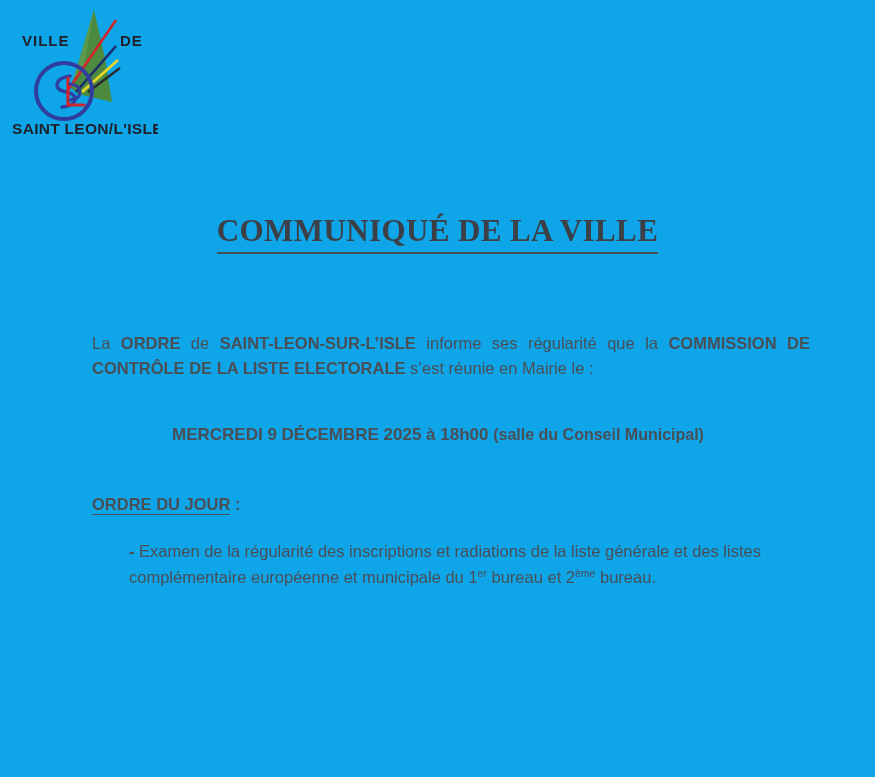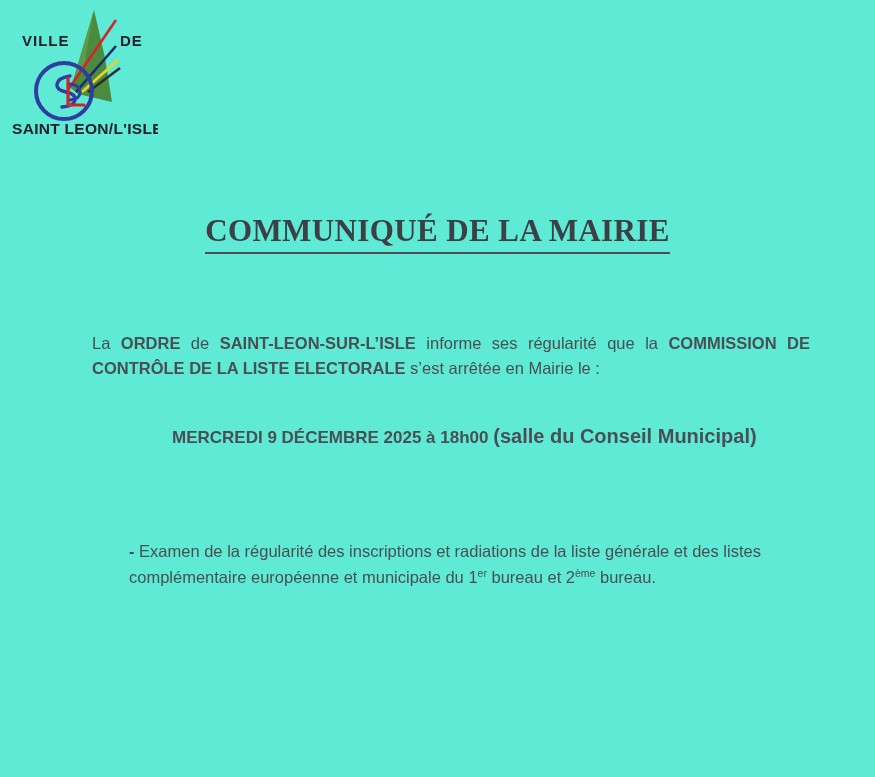--- a/index.html
+++ b/index.html
@@ -14,21 +14,21 @@
     position: relative;
     overflow: hidden;
     font-family: "Liberation Sans", sans-serif;
     color: #4a4e55;
     -webkit-font-smoothing: antialiased;
   }
 
   .page {
     position: absolute;
     inset: 0;
-    background: #5eead4;
+    background: #0ea5e9;
   }
 
   
   .logo {
     position: absolute;
     left: 8px;
     top: 2px;
     width: 150px;
     height: 140px;
   }
@@ -68,21 +68,21 @@
 
   .meeting-date {
     position: absolute;
     left: 172px;
     top: 408px;
     font-size: 17px;
     font-weight: bold;
     color: #4a4e55;
     white-space: nowrap;
   }
-  .meeting-date .room { font-size: 20px; margin-top: 43px; }
+  .meeting-date .room { font-size: 16px; margin-top: 43px; }
 
   .agenda-heading {
     position: absolute;
     left: 92px;
     top: 478px;
     font-size: 16.5px;
     font-weight: bold;
     color: #4a4e55;
   }
   .agenda-heading .u {
@@ -164,27 +164,28 @@
       <path d="M60 76 L60 103 L76 103" fill="none" stroke="#d0252a" stroke-width="3.2" stroke-linecap="round"></path>
       <path d="M62 82 q10 1 10 8 q0 7 -10 8" fill="none" stroke="#2f3e9e" stroke-width="3" stroke-linecap="round"></path>
 
       <text x="14" y="44" font-family="Liberation Sans, sans-serif" font-size="15" font-weight="bold" fill="#20202a" letter-spacing="1">VILLE</text>
       <text x="112" y="44" font-family="Liberation Sans, sans-serif" font-size="15" font-weight="bold" fill="#20202a" letter-spacing="1">DE</text>
       <text x="4" y="132" font-family="Liberation Sans, sans-serif" font-size="15.5" font-weight="bold" fill="#20202a" letter-spacing="0.3">SAINT LEON/L'ISLE</text>
     </svg>
   </div>
 
   <h1 class="doc-title">
-    <span>COMMUNIQUÉ DE LA MAIRIE</span>
+    <span>COMMUNIQUÉ DE LA VILLE</span>
   </h1>
 
-  <p class="intro"><span>La </span><b>ORDRE</b><span> de </span><b>SAINT-LEON-SUR-L’ISLE</b><span> informe ses régularité que la </span><b>COMMISSION DE CONTRÔLE DE LA LISTE ELECTORALE</b><span> s’est arrêtée en Mairie le :</span></p>
+  <p class="intro"><span>La </span><b>ORDRE</b><span> de </span><b>SAINT-LEON-SUR-L’ISLE</b><span> informe ses régularité que la </span><b>COMMISSION DE CONTRÔLE DE LA LISTE ELECTORALE</b><span> s’est réunie en Mairie le :</span></p>
 
   <p class="meeting-date"><span>MERCREDI 9 DÉCEMBRE 2025 à 18h00 </span><span class="room">(salle du Conseil Municipal)</span></p>
 
+  <p class="agenda-heading"><span class="u">ORDRE DU JOUR</span><span> :</span></p>
 
   <p class="agenda-body"><span class="dash">-</span><span> Examen de la régularité des inscriptions et radiations de la liste générale et des listes complémentaire européenne et municipale du 1</span><sup>er</sup><span> bureau et 2</span><sup>ème</sup><span> bureau.</span></p>
 
 
   <ul class="docs-list">
   </ul>
 
 </div>
 
 </body></html>

